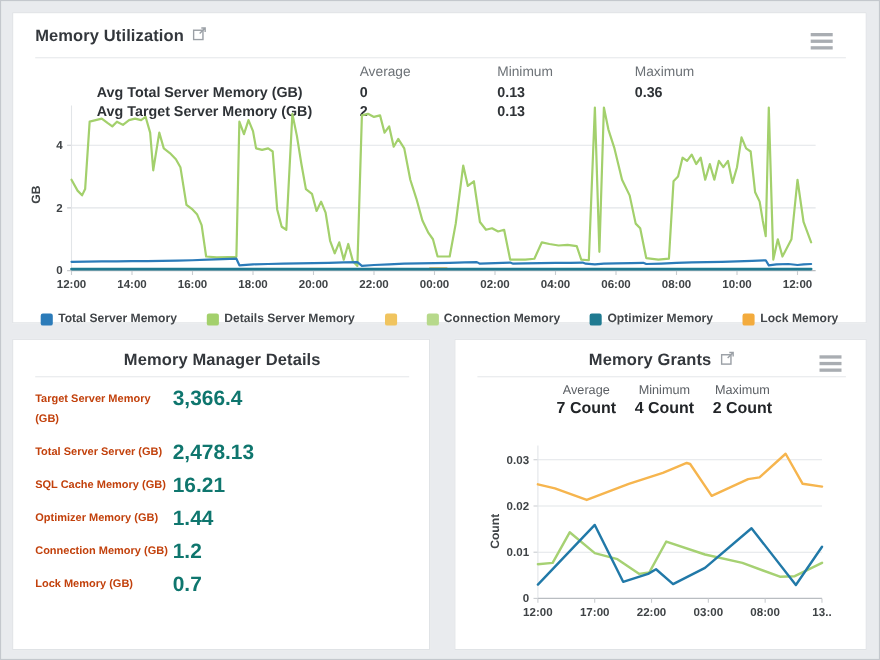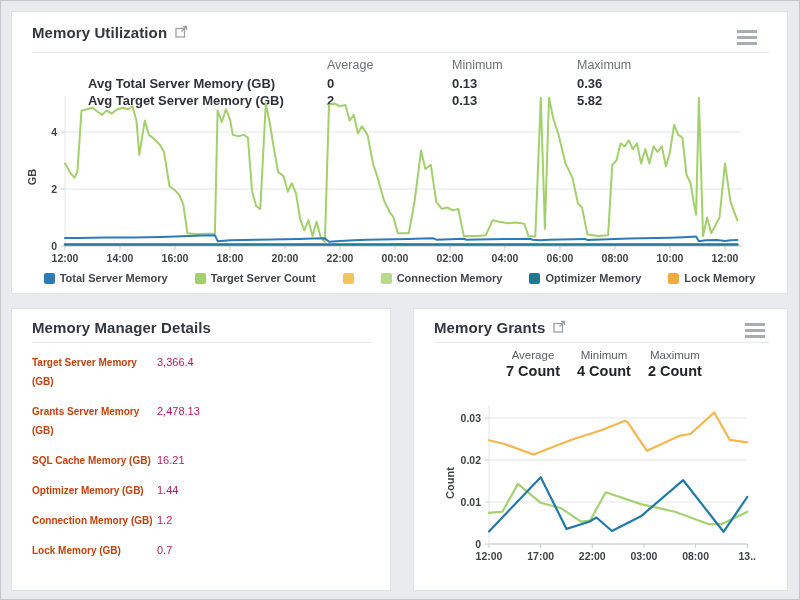--- a/index.html
+++ b/index.html
@@ -25,21 +25,21 @@
     display: flex; align-items: center; gap: 8px;
   }
   .panel-title {
     font-size: 15px; font-weight: 700; color: #33373c; letter-spacing: .1px;
   }
   .ext-icon { display: inline-block; width: 13px; height: 13px; position: relative; top: -2px; cursor: pointer; }
   .hairline {
     position: absolute; left: 20px; top: 40px; right: 18px; height: 1px; background: #e7e9eb;
   }
   #panel-mgr .hairline, #panel-grants .hairline { top: 33px; }
-  #panel-mgr .panel-header, #panel-grants .panel-header { top: 10px; }
+  #panel-mgr .panel-header, #panel-grants .panel-header { top: 10px; justify-content: center; }
 
   .menu-icon {
     position: absolute; top: 18px; width: 20px; cursor: pointer;
     display: flex; flex-direction: column; gap: 3px;
   }
   .menu-icon span { display: block; height: 3px; background: #a9adb2; }
   #panel-util .menu-icon { right: 30px; }
   #panel-grants .menu-icon { right: 22px; top: 14px; }
 
   
@@ -47,32 +47,32 @@
     position: absolute; left: 0; top: 46px; width: 720px;
     display: grid; grid-template-columns: 315px 125px 125px auto;
     row-gap: 2px; font-size: 13px;
   }
   #util-stats .hdr { color: #6d7277; font-weight: 400; font-size: 12.5px; padding-bottom: 2px; }
   #util-stats .lbl { padding-left: 76px; color: #2e3236; font-weight: 700; }
   #util-stats .val { color: #2e3236; font-weight: 700; }
 
   
   #util-legend {
-    position: absolute; left: 0; right: 0; top: 260px;
+    position: absolute; left: 0; right: 0; top: 272px;
     display: flex; justify-content: center; gap: 27px;
   }
   .legend-item { display: flex; align-items: center; gap: 5px; cursor: pointer; }
   .legend-swatch { width: 11px; height: 11px; border-radius: 2px; display: inline-block; }
   .legend-label { font-size: 11px; color: #42464a; font-weight: 700; }
 
   
   #mgr-rows { position: absolute; left: 20px; top: 44px; right: 14px; }
   .mgr-row { display: flex; margin-bottom: 11px; }
   .mgr-label { width: 125px; font-size: 10px; color: #c2410c; line-height: 19px; font-weight: 700;}
-  .mgr-value { font-size: 11px; color: #be185d; font-weight: 400; line-height: 19px; }
+  .mgr-value { font-size: 19px; color: #0f766e; font-weight: 700; line-height: 19px; }
 
   
   #grants-stats { position: absolute; left: 92px; top: 40px; display: flex; gap: 17px; }
   .gstat { text-align: center; }
   .gstat .hdr { font-size: 11.5px; color: #5a5e63; margin-bottom: 2px; }
   .gstat .val { font-size: 14.5px; color: #222528; font-weight: 700; text-align: right; }
 
   svg.chart { position: absolute; }
   #util-chart   { left: 8px;  top: 80px; }
   #grants-chart { left: 10px; top: 92px; }
@@ -105,21 +105,20 @@
       <div class="hdr">Average</div>
       <div class="hdr">Minimum</div>
       <div class="hdr">Maximum</div>
       <div class="lbl">Avg Total Server Memory (GB)</div>
       <div class="val">0</div>
       <div class="val">0.13</div>
       <div class="val">0.36</div>
       <div class="lbl">Avg Target Server Memory (GB)</div>
       <div class="val">2</div>
       <div class="val">0.13</div>
-      <div class="val">5.82</div>
     </div>
 
   <svg class="chart" id="util-chart" width="760" height="182" viewBox="0 0 760 182">
       <text x="37" y="157.5" text-anchor="end" class="tick-label">0</text>
       <line x1="41" y1="154" x2="45" y2="154" stroke="#c9ccd0" stroke-width="1"></line>
       <line x1="45" y1="97" x2="721.5" y2="97" stroke="#e2e5e8" stroke-width="1"></line>
       <text x="37" y="100.5" text-anchor="end" class="tick-label">2</text>
       <line x1="41" y1="97" x2="45" y2="97" stroke="#c9ccd0" stroke-width="1"></line>
       <line x1="45" y1="40" x2="721.5" y2="40" stroke="#e2e5e8" stroke-width="1"></line>
       <text x="37" y="43.5" text-anchor="end" class="tick-label">4</text>
@@ -159,21 +158,21 @@
       <polyline points="45.0,152.6 717.4,152.6" fill="none" stroke="#1f7a91" stroke-width="2.5" stroke-linejoin="round" stroke-linecap="round"></polyline>
     </svg>
 
   <div id="util-legend">
       <span class="legend-item">
         <span class="legend-swatch" style="background: rgb(43, 123, 185);"></span>
         <span class="legend-label">Total Server Memory</span>
       </span>
       <span class="legend-item">
         <span class="legend-swatch" style="background: rgb(163, 208, 108);"></span>
-        <span class="legend-label">Target Server Count</span>
+        <span class="legend-label">Details Server Memory</span>
       </span>
       <span class="legend-item">
         <span class="legend-swatch" style="background: rgb(240, 196, 95);"></span>
       </span>
       <span class="legend-item">
         <span class="legend-swatch" style="background: rgb(183, 217, 139);"></span>
         <span class="legend-label">Connection Memory</span>
       </span>
       <span class="legend-item">
         <span class="legend-swatch" style="background: rgb(31, 122, 145);"></span>
@@ -190,21 +189,21 @@
   <div class="panel-header">
     <span class="panel-title">Memory Manager Details</span>
   </div>
   <div class="hairline"></div>
   <div id="mgr-rows">
       <div class="mgr-row">
         <div class="mgr-label">Target Server Memory (GB)</div>
         <div class="mgr-value">3,366.4</div>
       </div>
       <div class="mgr-row">
-        <div class="mgr-label">Grants Server Memory (GB)</div>
+        <div class="mgr-label">Total Server Server (GB)</div>
         <div class="mgr-value">2,478.13</div>
       </div>
       <div class="mgr-row">
         <div class="mgr-label">SQL Cache Memory (GB)</div>
         <div class="mgr-value">16.21</div>
       </div>
       <div class="mgr-row">
         <div class="mgr-label">Optimizer Memory (GB)</div>
         <div class="mgr-value">1.44</div>
       </div>

